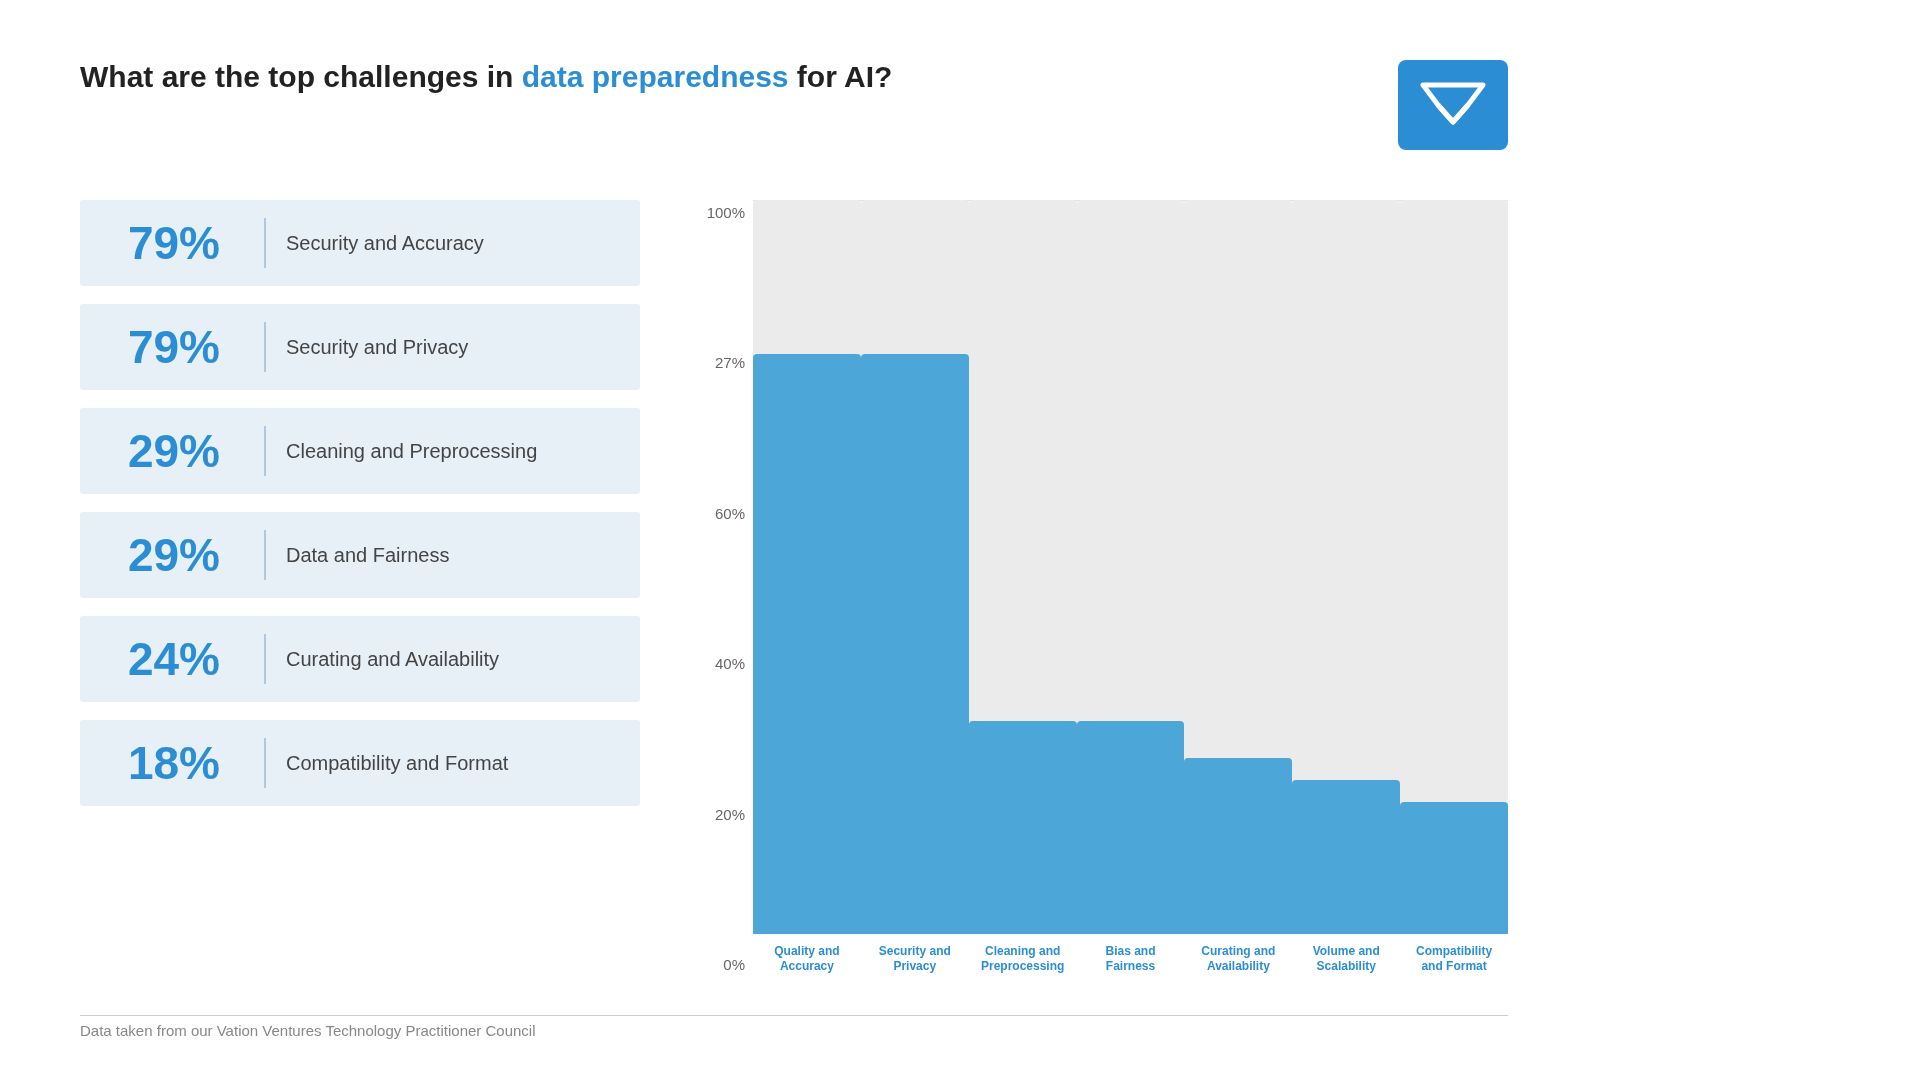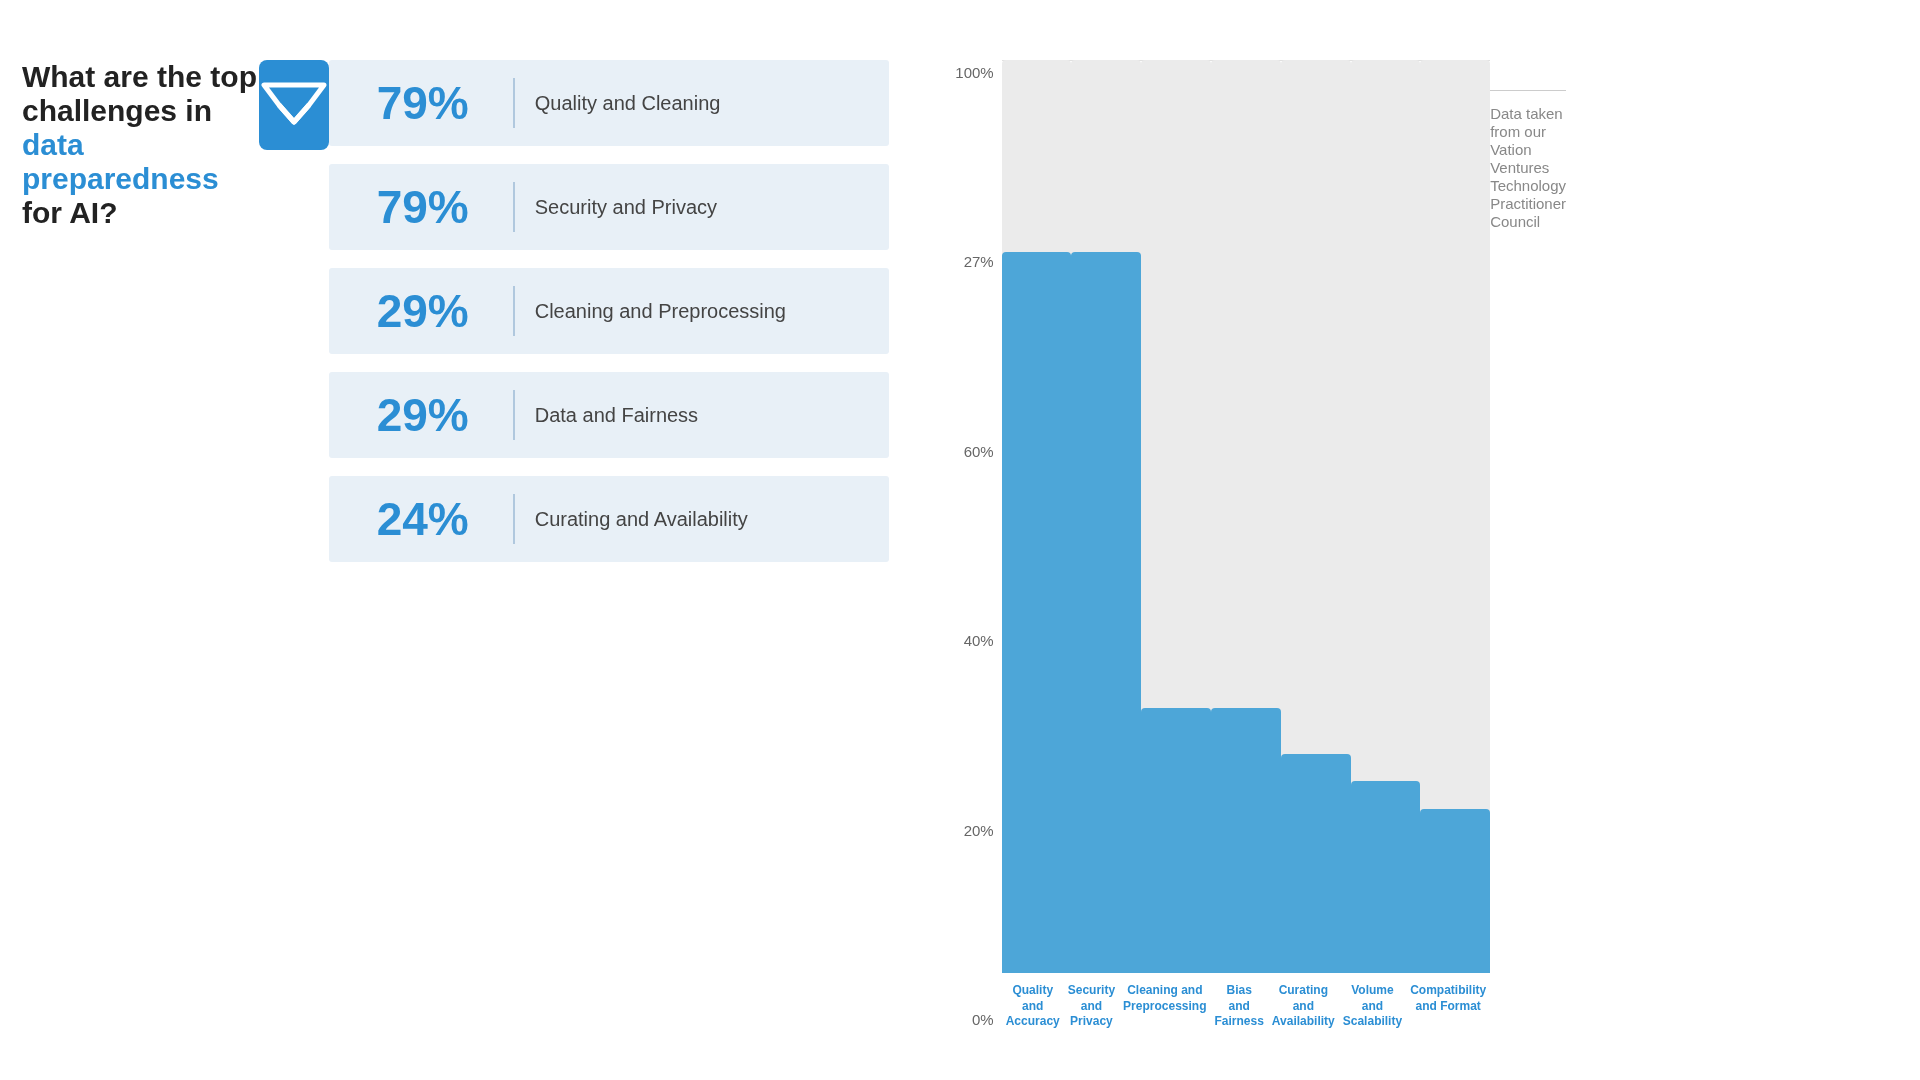--- a/index.html
+++ b/index.html
@@ -9,21 +9,21 @@
       width: 1920px;
       height: 1080px;
       overflow: hidden;
       position: relative;
     }
     .page {
       width: 1588px;
       height: 1080px;
       padding: 60px 80px 40px 80px;
       display: flex;
-      flex-direction: row;
+      flex-direction: column;
       justify-content: center;
     }
     .header {
       display: flex;
       justify-content: space-between;
       align-items: flex-start;
       margin-bottom: 50px;
     }
     .title {
       font-size: 30px;
@@ -113,21 +113,21 @@
       text-align: center;
       font-size: 12px;
       color: #2b8ed4;
       font-weight: 600;
       line-height: 1.3;
       padding: 0 4px;
     }
     .footer-line {
       border-top: 1px solid #ccc;
       margin-top: 30px;
-      padding-top: 14px;
+      padding-top: 6px;
     }
     .footer-text {
       font-size: 15px;
       color: #888;
     }
     .chart-wrapper {
       display: flex;
       flex-direction: row;
       height: 100%;
     }
@@ -208,41 +208,46 @@
         <polyline points="20,25 35,42 50,25" fill="none" stroke="white" stroke-width="5" stroke-linejoin="round"></polyline>
       </svg>
     </div>
   </div>
 
   <div class="content">
     <div class="left-panel" id="stats-panel">
     <div class="stat-card">
     <span class="stat-pct">79%</span>
     <div class="stat-divider"></div>
-    <span class="stat-label">Quality and Cleaning</span>
+    <span class="stat-label">Security and Accuracy</span>
   </div>
         <div class="stat-card">
     <span class="stat-pct">79%</span>
     <div class="stat-divider"></div>
     <span class="stat-label">Security and Privacy</span>
   </div>
         <div class="stat-card">
     <span class="stat-pct">29%</span>
     <div class="stat-divider"></div>
     <span class="stat-label">Cleaning and Preprocessing</span>
   </div>
         <div class="stat-card">
     <span class="stat-pct">29%</span>
     <div class="stat-divider"></div>
     <span class="stat-label">Data and Fairness</span>
   </div>
         <div class="stat-card">
     <span class="stat-pct">24%</span>
     <div class="stat-divider"></div>
     <span class="stat-label">Curating and Availability</span>
+  </div>
+        <div class="stat-card">
+    <span class="stat-pct">18%</span>
+    <div class="stat-divider"></div>
+    <span class="stat-label">Compatibility and Format</span>
   </div>
       </div>
 
     <div class="right-panel">
       <div class="chart-area">
         <div class="chart-wrapper">
           <div class="y-axis-col" id="y-axis">
           <span class="y-label">100%</span>
               <span class="y-label">27%</span>
               <span class="y-label">60%</span>

